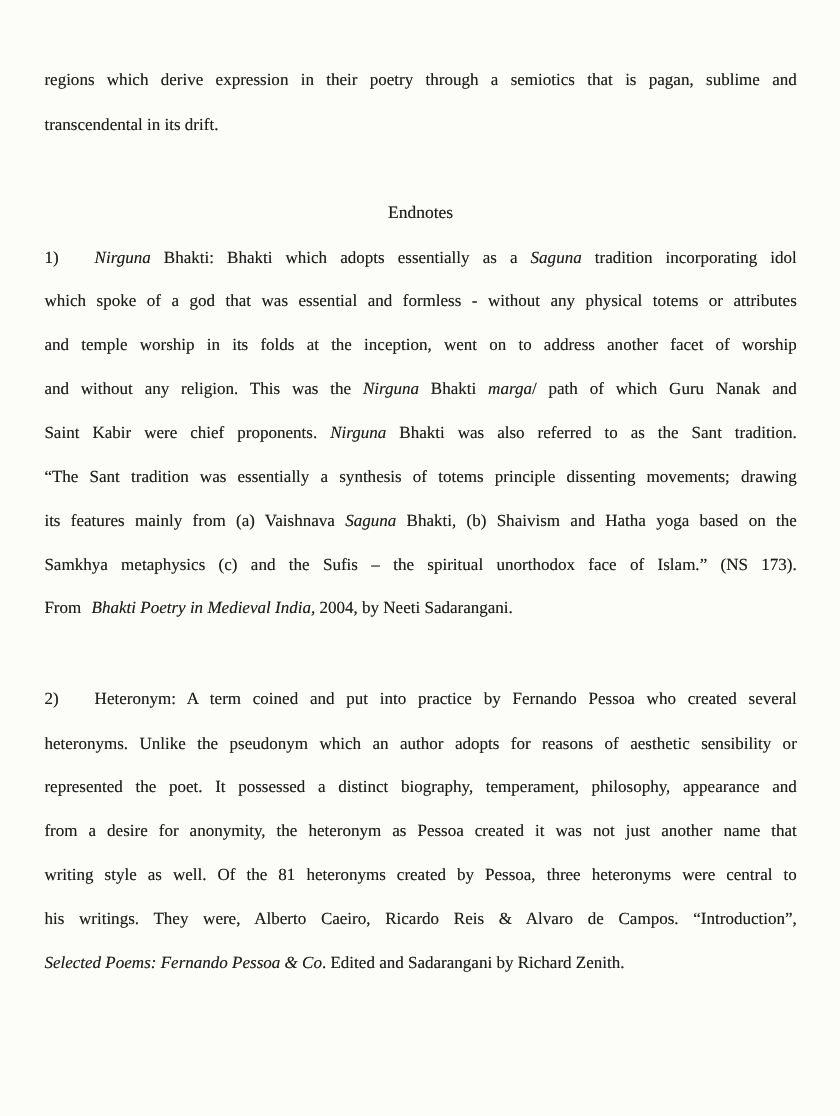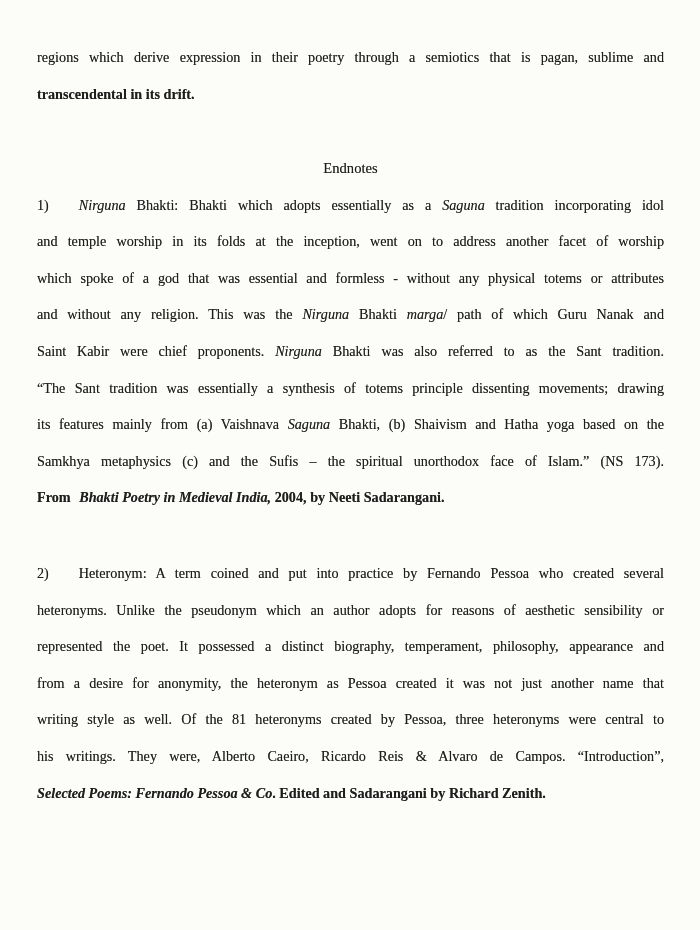--- a/index.html
+++ b/index.html
@@ -12,36 +12,35 @@
   }
   .page {
     position: absolute;
     left: 0; top: 0;
     width: 700px;
     height: 930px;
   }
   .content {
     position: absolute;
     left: 37px;
-    top: 2px;
+    top: 12px;
     width: 627px;
     font-size: 14.2px;
     text-shadow: 0 0 0.35px rgba(25,25,25,0.55);
   }
   .para { margin: 0; }
   .line {
     line-height: 36.6px;
     text-align: justify;
     text-align-last: justify;
     text-justify: inter-word;
   }
   .line.last {
     text-align: center;
     text-align-last: left;
-    font-weight: bold;
   }
   .it { font-style: italic; }
   .g-lg { margin-right: 30px; }
   .g-sm { margin-right: 5px; }
   .heading {
     margin-top: 38px;
     line-height: 36.5px;
     text-align: center;
     font-weight: 400;
     font-size: 14.6px;
@@ -54,22 +53,22 @@
 
 <div class="page" data-name="document-page">
   <div class="content" data-name="page-content" style="color: rgb(30, 30, 30);">
       <div class="para" data-name="intro-paragraph">
         <div class="line" data-name="text-line"><span class="" data-name="text-run">regions which derive expression in their poetry through a semiotics that is pagan, sublime and</span></div>
         <div class="line last" data-name="text-line"><span class="" data-name="text-run">transcendental in its drift.</span></div>
       </div>
       <div class="heading" data-name="endnotes-heading">Endnotes</div>
       <div class="para" data-name="endnote-1">
         <div class="line" data-name="text-line"><span class=" g-lg" data-name="text-run">1)</span><span class="it" data-name="italic-text">Nirguna</span><span class="" data-name="text-run"> Bhakti: Bhakti which adopts essentially as a </span><span class="it" data-name="italic-text">Saguna</span><span class="" data-name="text-run"> tradition incorporating idol</span></div>
+        <div class="line" data-name="text-line"><span class="" data-name="text-run">which spoke of a god that was essential and formless - without any physical totems or attributes</span></div>
         <div class="line" data-name="text-line"><span class="" data-name="text-run">and temple worship in its folds at the inception, went on to address another facet of worship</span></div>
-        <div class="line" data-name="text-line"><span class="" data-name="text-run">which spoke of a god that was essential and formless - without any physical totems or attributes</span></div>
         <div class="line" data-name="text-line"><span class="" data-name="text-run">and without any religion. This was the </span><span class="it" data-name="italic-text">Nirguna</span><span class="" data-name="text-run"> Bhakti </span><span class="it" data-name="italic-text">marga</span><span class="" data-name="text-run">/ path of which Guru Nanak and</span></div>
         <div class="line" data-name="text-line"><span class="" data-name="text-run">Saint Kabir were chief proponents. </span><span class="it" data-name="italic-text">Nirguna</span><span class="" data-name="text-run"> Bhakti was also referred to as the Sant tradition.</span></div>
         <div class="line" data-name="text-line"><span class="" data-name="text-run">“The Sant tradition was essentially a synthesis of totems principle dissenting movements; drawing</span></div>
         <div class="line" data-name="text-line"><span class="" data-name="text-run">its features mainly from (a) Vaishnava </span><span class="it" data-name="italic-text">Saguna</span><span class="" data-name="text-run"> Bhakti, (b) Shaivism and Hatha yoga based on the</span></div>
         <div class="line" data-name="text-line"><span class="" data-name="text-run">Samkhya metaphysics (c) and the Sufis – the spiritual unorthodox face of Islam.” (NS 173).</span></div>
         <div class="line last" data-name="text-line"><span class=" g-sm" data-name="text-run">From</span><span class="it" data-name="italic-text"> Bhakti Poetry in Medieval India,</span><span class="" data-name="text-run"> 2004, by Neeti Sadarangani.</span></div>
       </div>
       <div class="para" data-name="endnote-2">
         <div class="line" data-name="text-line"><span class=" g-lg" data-name="text-run">2)</span><span class="" data-name="text-run">Heteronym: A term coined and put into practice by Fernando Pessoa who created several</span></div>
         <div class="line" data-name="text-line"><span class="" data-name="text-run">heteronyms. Unlike the pseudonym which an author adopts for reasons of aesthetic sensibility or</span></div>

